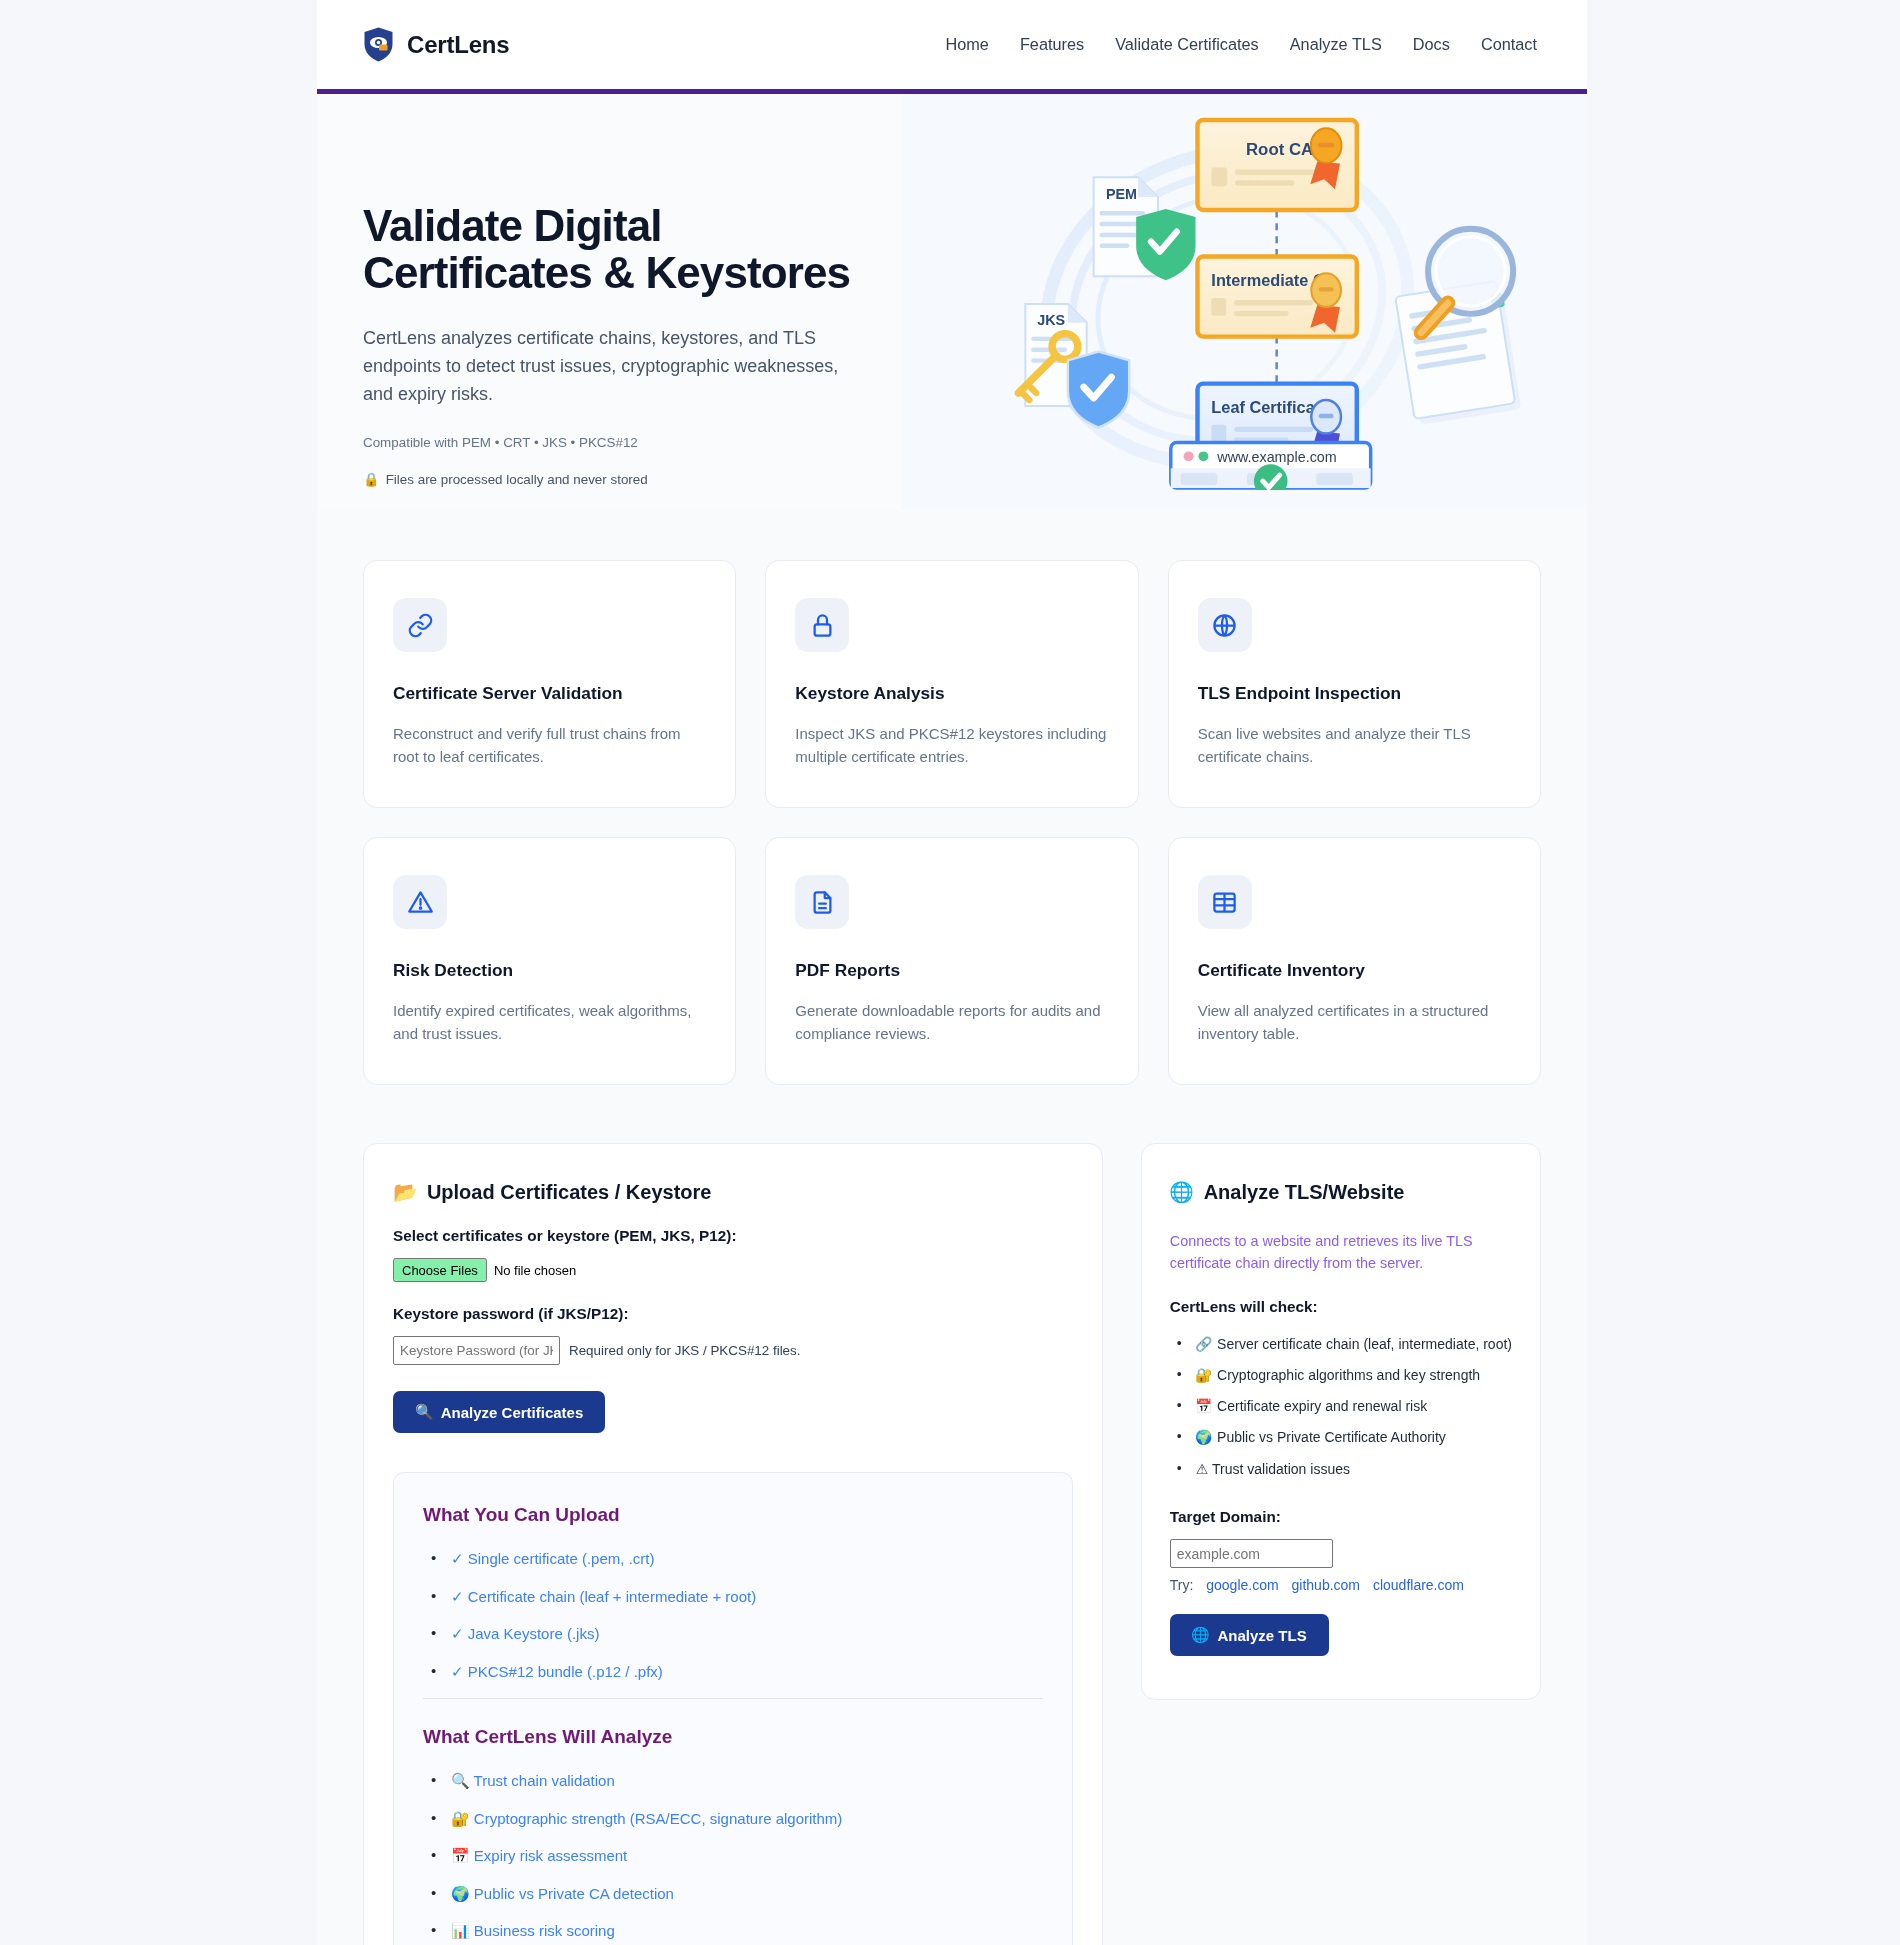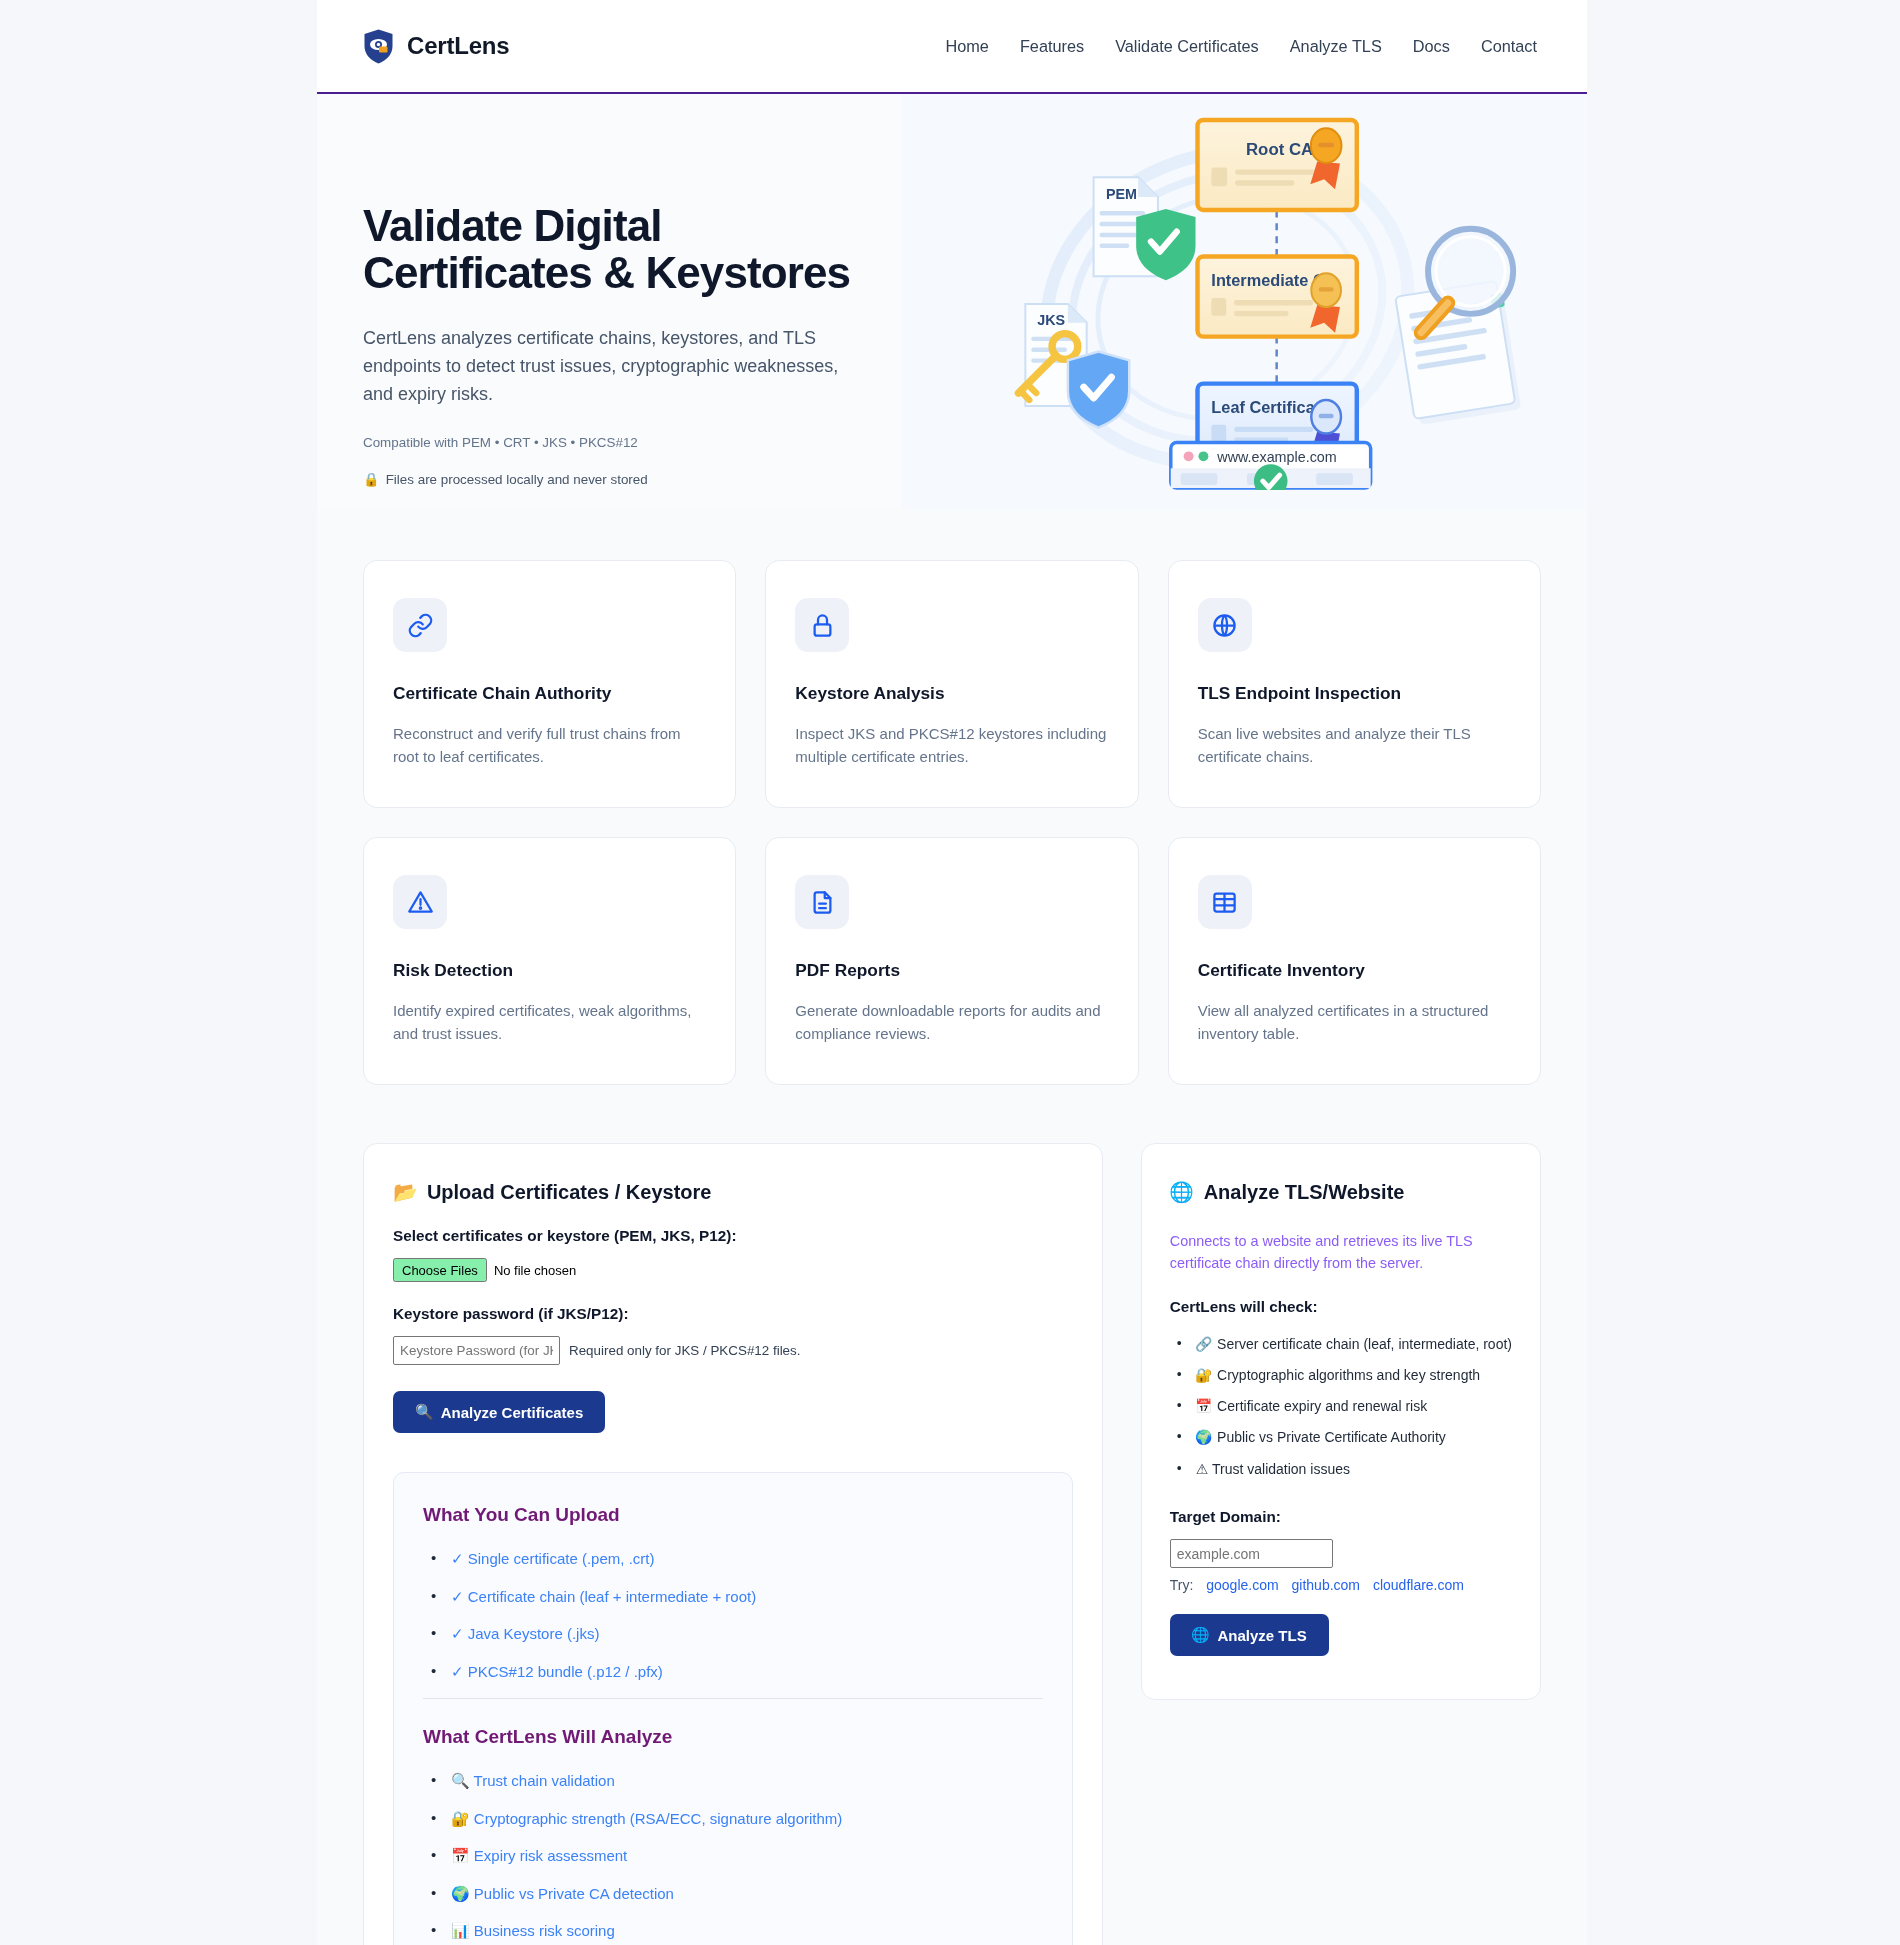--- a/index.html
+++ b/index.html
@@ -11,21 +11,21 @@
   }
   .page {
     position: absolute; left: 317px; top: 0;
     width: 1270px; min-height: 1946px;
     background: #f8fafc;
   }
 
   
   .header {
     height: 94px; background: #ffffff;
-    border-bottom: 2px solid #4c1d95;
+    border-bottom: 5px solid #4c1d95;
     display: flex; align-items: center;
     padding: 0 50px 0 46px;
   }
   .brand { display: flex; align-items: center; gap: 13px; }
   .brand-mark { width: 31px; height: 35px; flex: none; }
   .brand-name {
     font-size: 24px; font-weight: bold; color: #111827;
     letter-spacing: -0.2px;
   }
   .nav { margin-left: auto; display: flex; align-items: center; gap: 31px; }
@@ -351,21 +351,21 @@
 
   <div class="features">
 
     <div class="card">
       <div class="card-icon">
         <svg viewBox="0 0 24 24" fill="none" stroke="#1d5cf0" stroke-width="2" stroke-linecap="round">
           <path d="M10 13a5 5 0 0 0 7.5.5l3-3a5 5 0 0 0-7-7l-1.7 1.7"></path>
           <path d="M14 11a5 5 0 0 0-7.5-.5l-3 3a5 5 0 0 0 7 7l1.7-1.7"></path>
         </svg>
       </div>
-      <div class="card-title">Certificate Chain Authority</div>
+      <div class="card-title">Certificate Server Validation</div>
       <div class="card-desc">Reconstruct and verify full trust chains from root to leaf certificates.</div>
     </div>
 
     <div class="card">
       <div class="card-icon">
         <svg viewBox="0 0 24 24" fill="none" stroke="#1d5cf0" stroke-width="2" stroke-linecap="round">
           <rect x="5" y="11" width="14" height="10" rx="2"></rect>
           <path d="M8 11V7a4 4 0 0 1 8 0v4"></path>
         </svg>
       </div>

